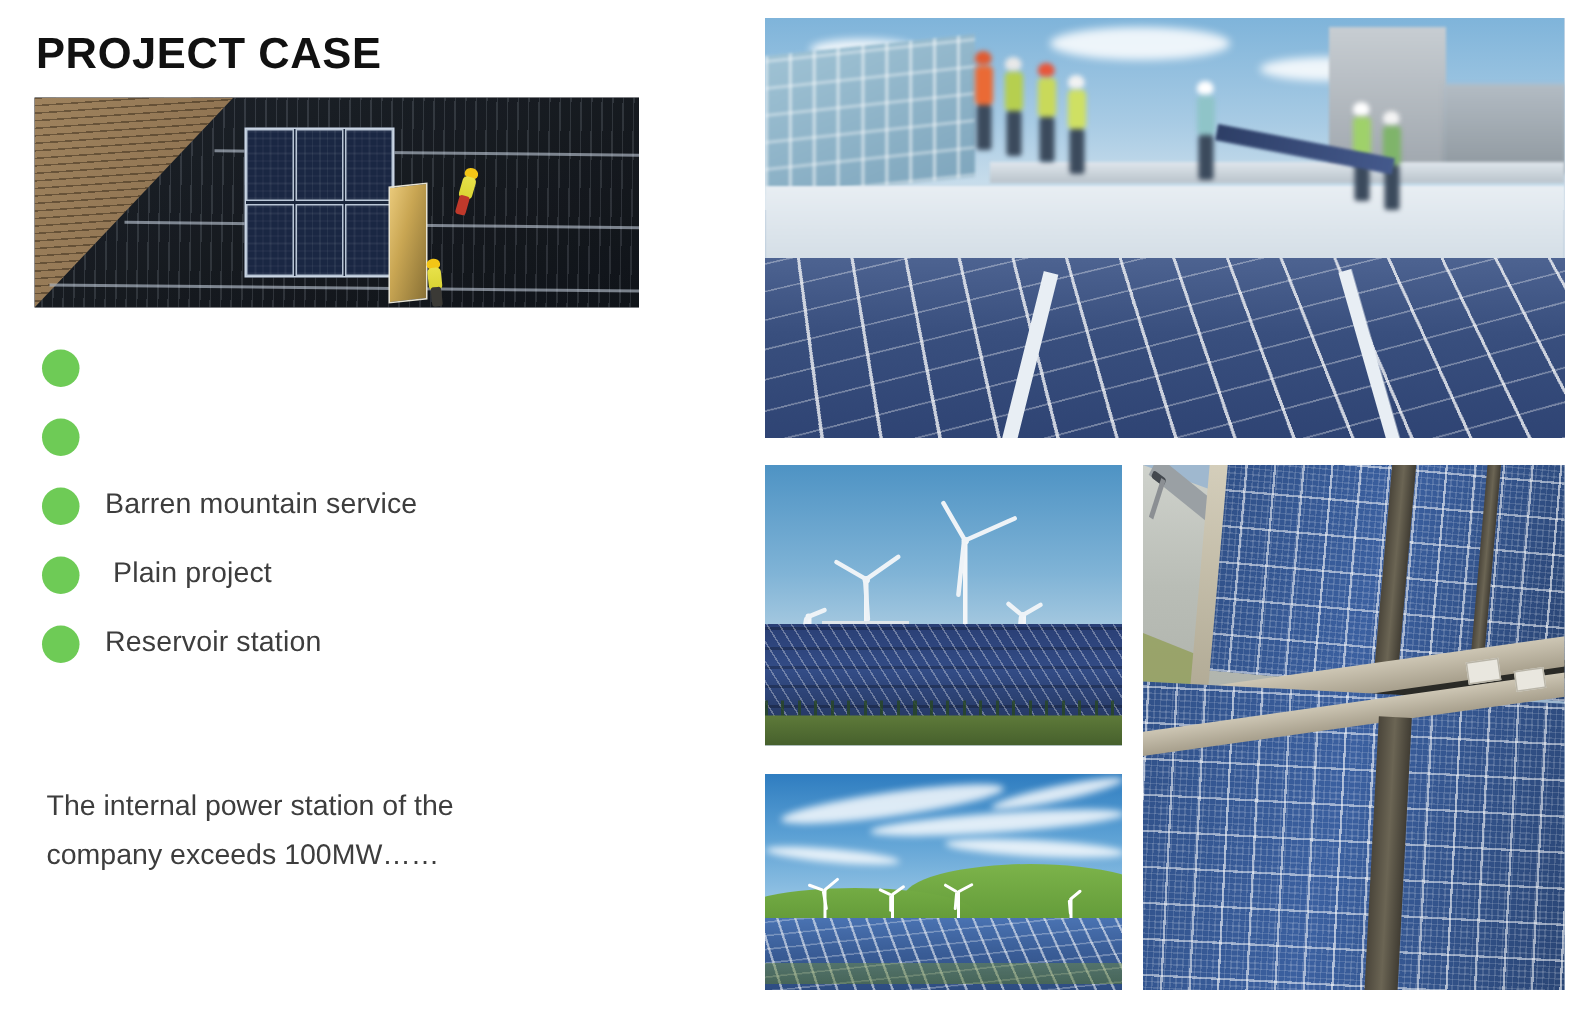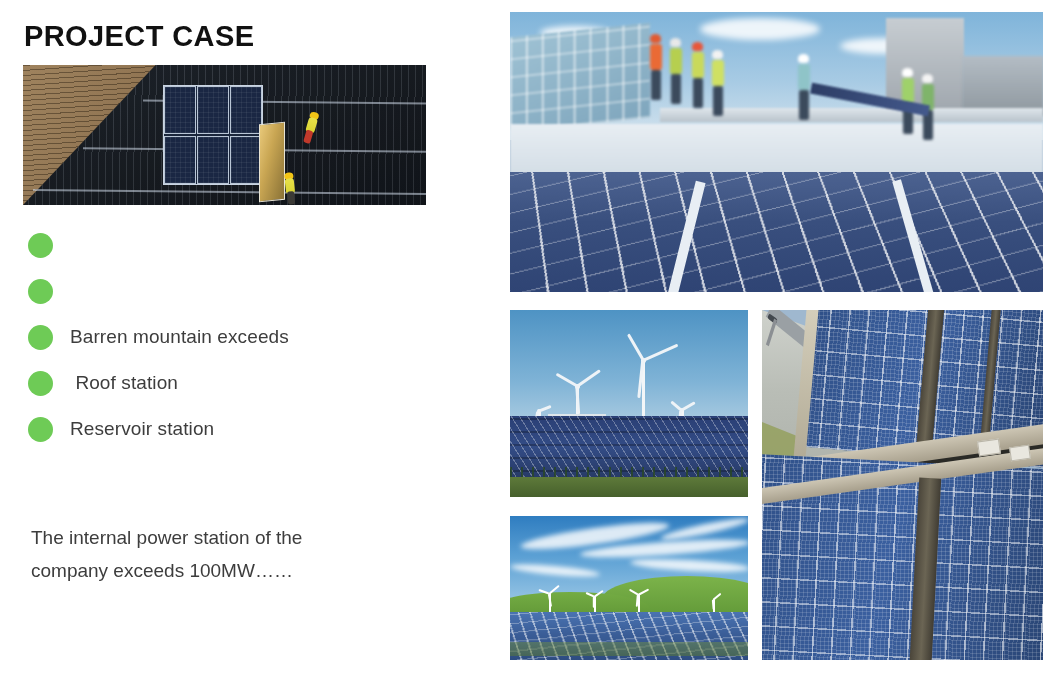--- a/index.html
+++ b/index.html
@@ -477,25 +477,25 @@
 
   <div class="bullets">
     <div class="bullet-row">
       <span class="bullet-dot"></span>
     </div>
     <div class="bullet-row">
       <span class="bullet-dot"></span>
     </div>
     <div class="bullet-row">
       <span class="bullet-dot"></span>
-      <span class="bullet-text">Barren mountain exceeds</span>
+      <span class="bullet-text">Barren mountain service</span>
     </div>
     <div class="bullet-row">
       <span class="bullet-dot"></span>
-      <span class="bullet-text"> Roof station</span>
+      <span class="bullet-text"> Plain project</span>
     </div>
     <div class="bullet-row">
       <span class="bullet-dot"></span>
       <span class="bullet-text">Reservoir station</span>
     </div>
   </div>
 
   <div class="footnote">
     <div>The internal power station of the</div>
     <div>company exceeds 100MW……</div>

